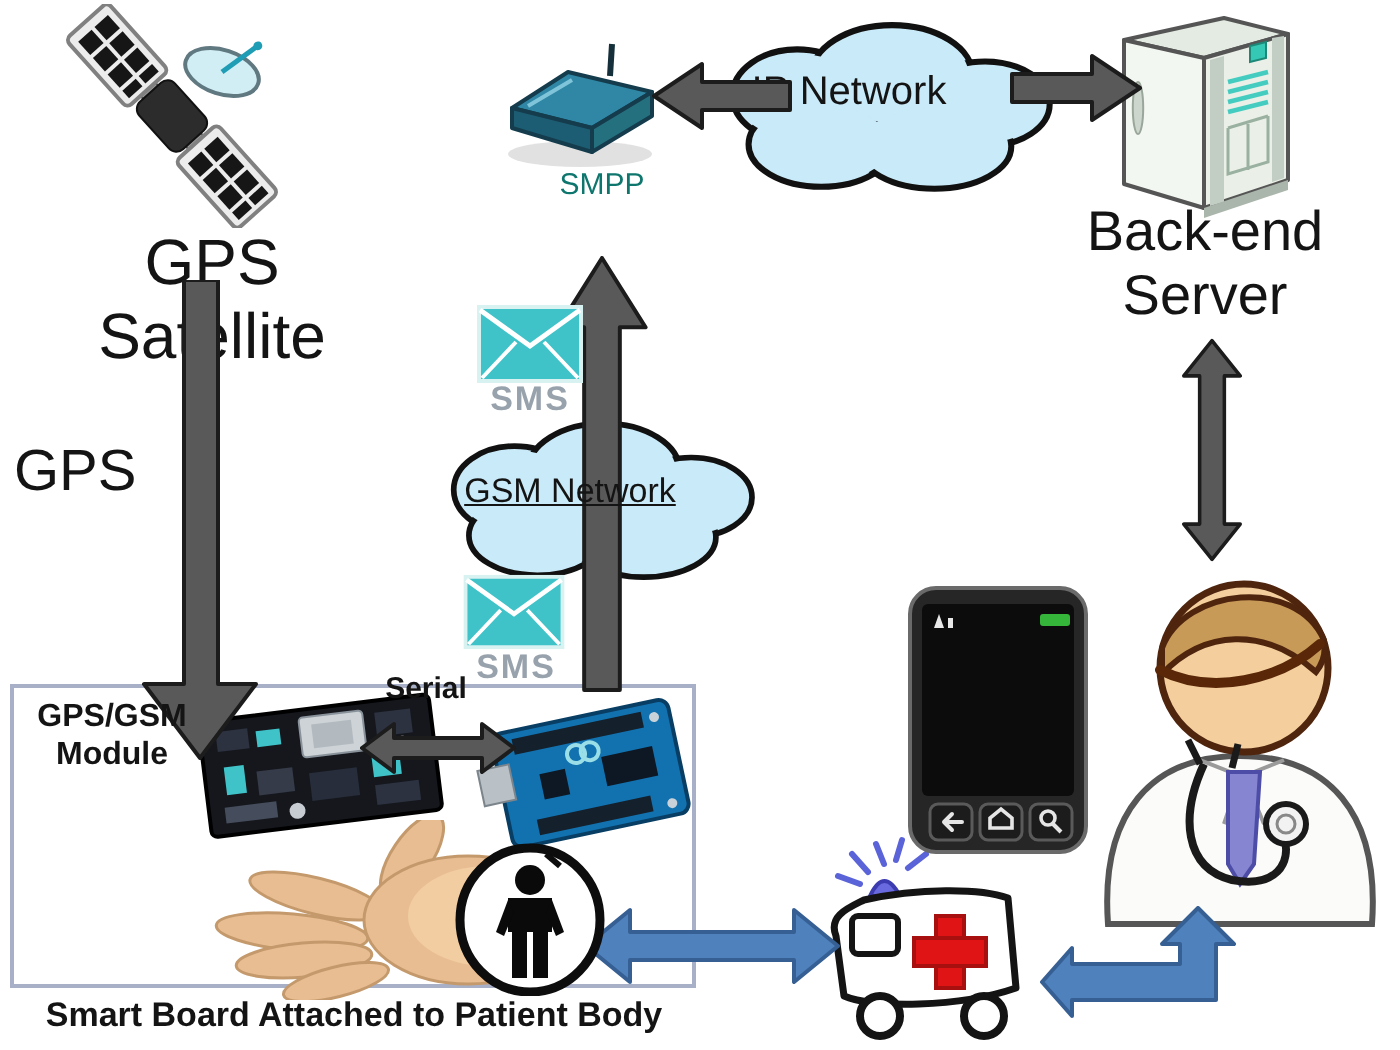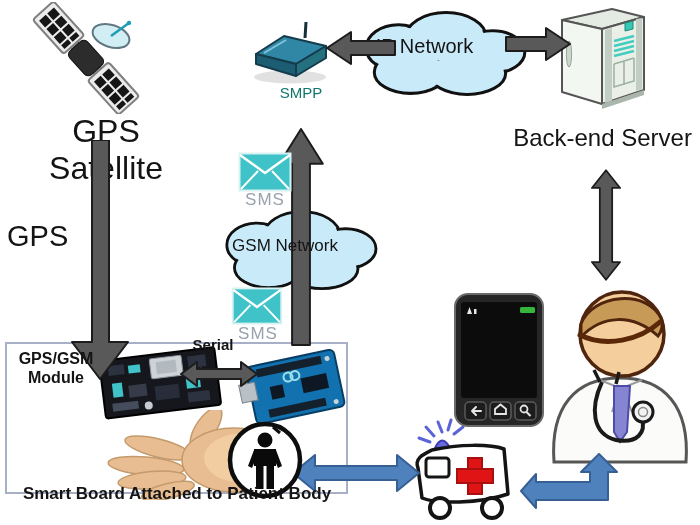--- a/index.html
+++ b/index.html
@@ -5,21 +5,21 @@
   html,body{margin:0;padding:0;background:#ffffff;}
   #stage{
     position:relative;width:700px;height:525px;background:#ffffff;overflow:hidden;
     font-family:"Liberation Sans", sans-serif;color:#141414;
   }
   .abs{position:absolute;}
   .lbl{position:absolute;white-space:pre-line;text-align:center;}
   .big{font-size:32px;letter-spacing:0px;padding-left:16px;}
   .bold{font-weight:bold;}
   .center{text-align:center;}
-  .gray{color:#98a2ac;letter-spacing:1px;}
+  .gray{color:#98a2ac;letter-spacing:1px;font-weight:bold;}
   svg{display:block;}
   .boardbox{
     position:absolute;left:5px;top:342px;width:343px;height:152px;
     border:2px solid #a8b0c8;background:#ffffff;box-sizing:border-box;
   }
 </style>
 </head>
 <body>
 
 <div id="stage">
@@ -110,21 +110,21 @@
     <polygon points="73,21 81,19 81,27 73,29" fill="#35c8b4" stroke="#1d8878"></polygon>
     <g stroke="#44ccc0" stroke-width="2.4">
       <line x1="62" y1="39" x2="82" y2="34"></line>
       <line x1="62" y1="44" x2="82" y2="39"></line>
       <line x1="62" y1="49" x2="82" y2="44"></line>
       <line x1="62" y1="54" x2="82" y2="49"></line>
     </g>
     <path d="M62,62 L82,56 M72,60 L72,83 M62,62 L62,85 L82,79 L82,56" stroke="#9ab0a0" stroke-width="1.5" fill="none"></path>
     <polygon points="50,102 92,88 92,93 50,107" fill="#aab6ab"></polygon>
   </svg>
-  <div class="lbl center" style="left:505px;top:124px;width:195px;font-size:24px;">Back-end Server</div>
+  <div class="lbl center" style="left:505px;top:100px;width:195px;font-size:28px;">Back-end Server</div>
 
   <svg class="abs" style="left:591px;top:163px;" width="30" height="124" viewBox="0 0 34 126">
     <polygon points="17,1 33,21 24,21 24,105 33,105 17,125 1,105 10,105 10,21 1,21" fill="#595959" stroke="#1c1c1c" stroke-width="2" stroke-linejoin="round"></polygon>
   </svg>
 
   <svg class="abs" style="left:205px;top:205px;" width="190" height="95" viewBox="0 0 190 100">
     <g fill="#c9eaf8" stroke="#111" stroke-width="3">
       <ellipse cx="50" cy="42" rx="32" ry="23"></ellipse>
       <ellipse cx="97" cy="32" rx="40" ry="25"></ellipse>
       <ellipse cx="143" cy="46" rx="32" ry="21"></ellipse>
@@ -132,21 +132,21 @@
       <ellipse cx="118" cy="67" rx="38" ry="21"></ellipse>
     </g>
     <g fill="#c9eaf8">
       <ellipse cx="50" cy="42" rx="30" ry="21"></ellipse>
       <ellipse cx="97" cy="32" rx="38" ry="23"></ellipse>
       <ellipse cx="143" cy="46" rx="30" ry="19"></ellipse>
       <ellipse cx="62" cy="66" rx="34" ry="19"></ellipse>
       <ellipse cx="118" cy="67" rx="36" ry="19"></ellipse>
     </g>
   </svg>
-  <div class="lbl center" style="left:220px;top:236px;width:130px;font-size:17px;z-index:3;">GSM Network</div>
+  <div class="lbl center" style="left:220px;top:236px;width:130px;font-size:17px;z-index:3;text-decoration:underline;">GSM Network</div>
 
   <svg class="abs" style="left:278px;top:128px;z-index:2;" width="46" height="218" viewBox="0 0 46 220">
     <polygon points="23,1 45,36 32,36 32,219 14,219 14,36 1,36" fill="#595959" stroke="#1c1c1c" stroke-width="2" stroke-linejoin="round"></polygon>
   </svg>
 
   <svg class="abs" style="left:238px;top:152px;z-index:3;" width="54" height="40" viewBox="0 0 54 40">
     <rect x="1.5" y="1.5" width="51" height="37" fill="#3fc3c9" stroke="#d8f2f2" stroke-width="2"></rect>
     <path d="M2,3 L27,21 L52,3" fill="none" stroke="#ffffff" stroke-width="2.5"></path>
     <path d="M3,37 L20,19 M51,37 L34,19" fill="none" stroke="#ffffff" stroke-width="2"></path>
   </svg>
@@ -222,21 +222,21 @@
     <g fill="#0a0a0a">
       <circle cx="39" cy="20" r="7.5"></circle>
       <path d="M28,29 h22 v17 h-22 z"></path>
       <polygon points="28,30 22,46 26,48 31,36"></polygon>
       <polygon points="50,30 56,46 52,48 47,36"></polygon>
       <rect x="30" y="46" width="7.5" height="23"></rect>
       <rect x="40.5" y="46" width="7.5" height="23"></rect>
     </g>
   </svg>
 
-  <div class="lbl bold" style="left:3px;top:484px;width:348px;font-size:17px;z-index:4;">Smart Board Attached to Patient Body</div>
+  <div class="lbl bold" style="left:3px;top:498px;width:348px;font-size:17px;z-index:4;">Smart Board Attached to Patient Body</div>
 
   <svg class="abs" style="left:292px;top:453px;z-index:3;" width="128" height="40" viewBox="0 0 128 40">
     <polygon points="1,20 23,2 23,13 105,13 105,2 127,20 105,38 105,27 23,27 23,38" fill="#4f81bd" stroke="#365f94" stroke-width="2" stroke-linejoin="round"></polygon>
   </svg>
 
   <svg class="abs" style="left:404px;top:412px;z-index:2;" width="124" height="112" viewBox="0 0 124 112">
     <g stroke="#5b63d8" stroke-width="3" stroke-linecap="round">
       <line x1="38" y1="20" x2="34" y2="10"></line>
       <line x1="44" y1="18" x2="47" y2="8"></line>
       <line x1="30" y1="24" x2="22" y2="15"></line>

